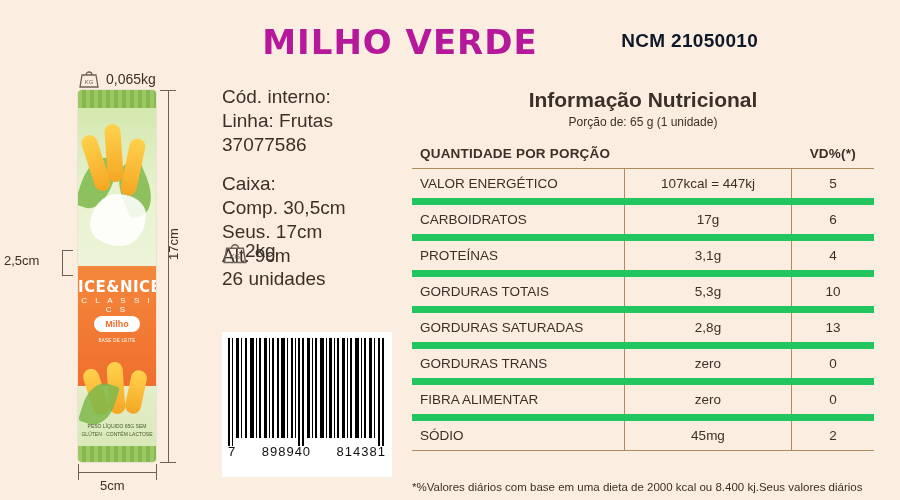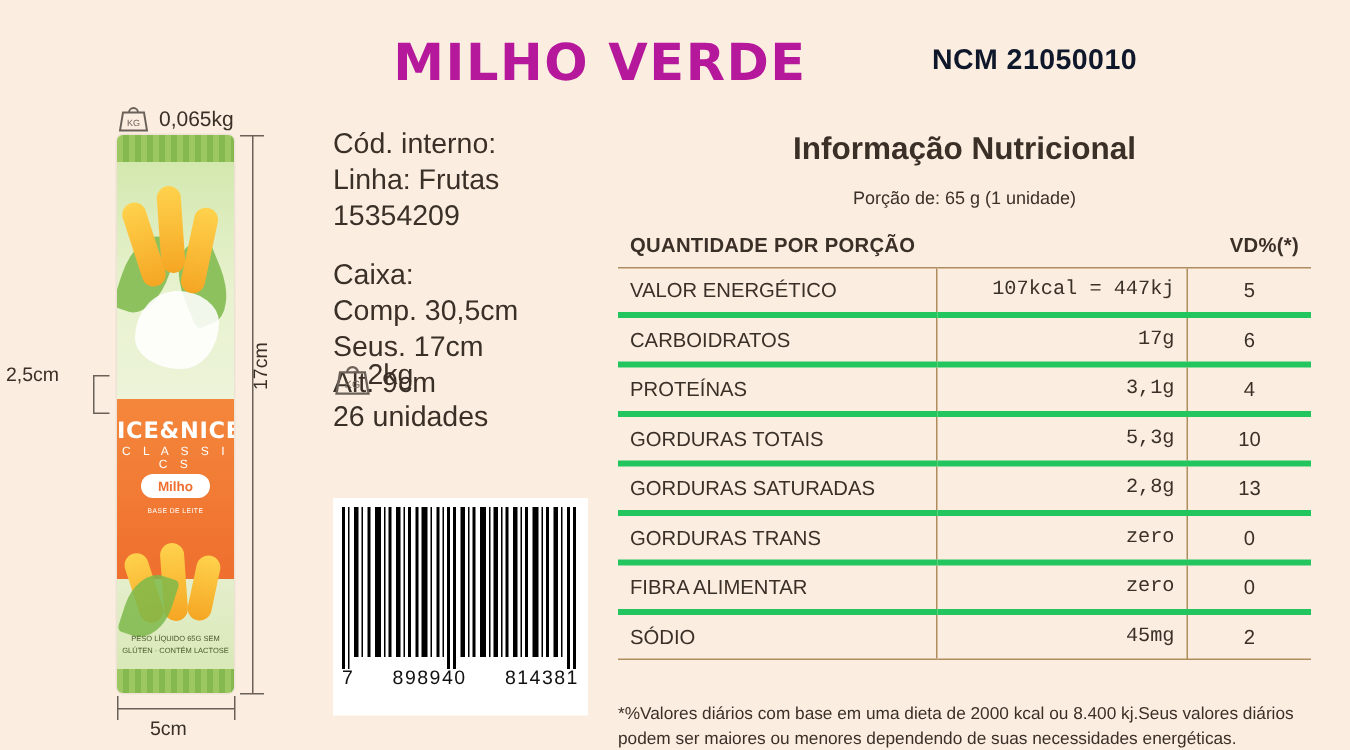--- a/index.html
+++ b/index.html
@@ -223,21 +223,21 @@
     position: absolute;
     left: 412px;
     top: 88px;
     width: 462px;
   }
   .nutri-title {
     text-align: center;
     font-size: 21px;
     font-weight: bold;
     color: #3b3027;
-    margin-bottom: 13px;
+    margin-bottom: 3px;
   }
   .nutri-sub {
     text-align: center;
     font-size: 12px;
     color: #3b3027;
     margin-bottom: 10px;
   }
   table.nt {
     width: 100%;
     border-collapse: collapse;
@@ -248,25 +248,25 @@
     color: #3b3027;
   }
   .nt thead th {
     border-bottom: 1.5px solid #b08b5e;
     font-weight: bold;
     letter-spacing: .2px;
     font-size: 13.5px;
   }
   .nt thead th.c1 { text-align: left; }
   .nt thead th.c2 { text-align: center; }
-  .nt thead th.c3 { text-align: right; width: 66px; }
-  .nt tbody td { border-bottom: 4px solid #22c55e; }
+  .nt thead th.c3 { text-align: center; width: 66px; }
+  .nt tbody td { border-bottom: 7px solid #22c55e; }
   .nt tbody tr:last-child td { border-bottom: 1.5px solid #b08b5e; }
   .nt td.c1 { text-align: left; white-space: nowrap; }
-  .nt td.c2 { text-align: right; border-left: 1px solid #b08b5e; border-right: 1px solid #b08b5e; width: 150px; font-family: Liberation Mono, monospace;}
+  .nt td.c2 { text-align: center; border-left: 1px solid #b08b5e; border-right: 1px solid #b08b5e; width: 150px;}
   .nt td.c3 { text-align: center; width: 66px; }
   .nutri-note {
     margin-top: 28px;
     font-size: 11.5px;
     line-height: 1.45;
     color: #3b3027;
   }
 </style>
 </head>
 <body>
@@ -323,28 +323,28 @@
     <div class="dim-line" style="left:160px; top:30px; width:16px; height:1px;"></div>
     <div class="dim-line" style="left:160px; top:402px; width:16px; height:1px;"></div>
     <div class="dim-label" style="left:166px; top:200px; transform:rotate(-90deg); transform-origin:left top;">17cm</div>
 
     <div class="dim-line" style="left:78px; top:412px; width:78px; height:1px;"></div>
     <div class="dim-line" style="left:78px; top:404px; width:1px; height:16px;"></div>
     <div class="dim-line" style="left:156px; top:404px; width:1px; height:16px;"></div>
     <div class="dim-label" style="left:100px; top:418px;">5cm</div>
 
     <div class="bracket" style="left:62px; top:190px; width:10px; height:24px; border-right:none;"></div>
-    <div class="dim-label" style="left:4px; top:182px;">2,5cm</div>
+    <div class="dim-label" style="left:4px; top:193px;">2,5cm</div>
   </div>
 
   <div class="info">
     <div class="blk">
       <div>Cód. interno:</div>
       <div>Linha: Frutas</div>
-      <div>15354209</div>
+      <div>37077586</div>
     </div>
     <div class="blk">
       <div>Caixa:</div>
       <div>Comp. 30,5cm</div>
       <div>Seus. 17cm</div>
       <div>Alt. 9cm</div>
       <div>26 unidades</div>
     </div>
   </div>
 

